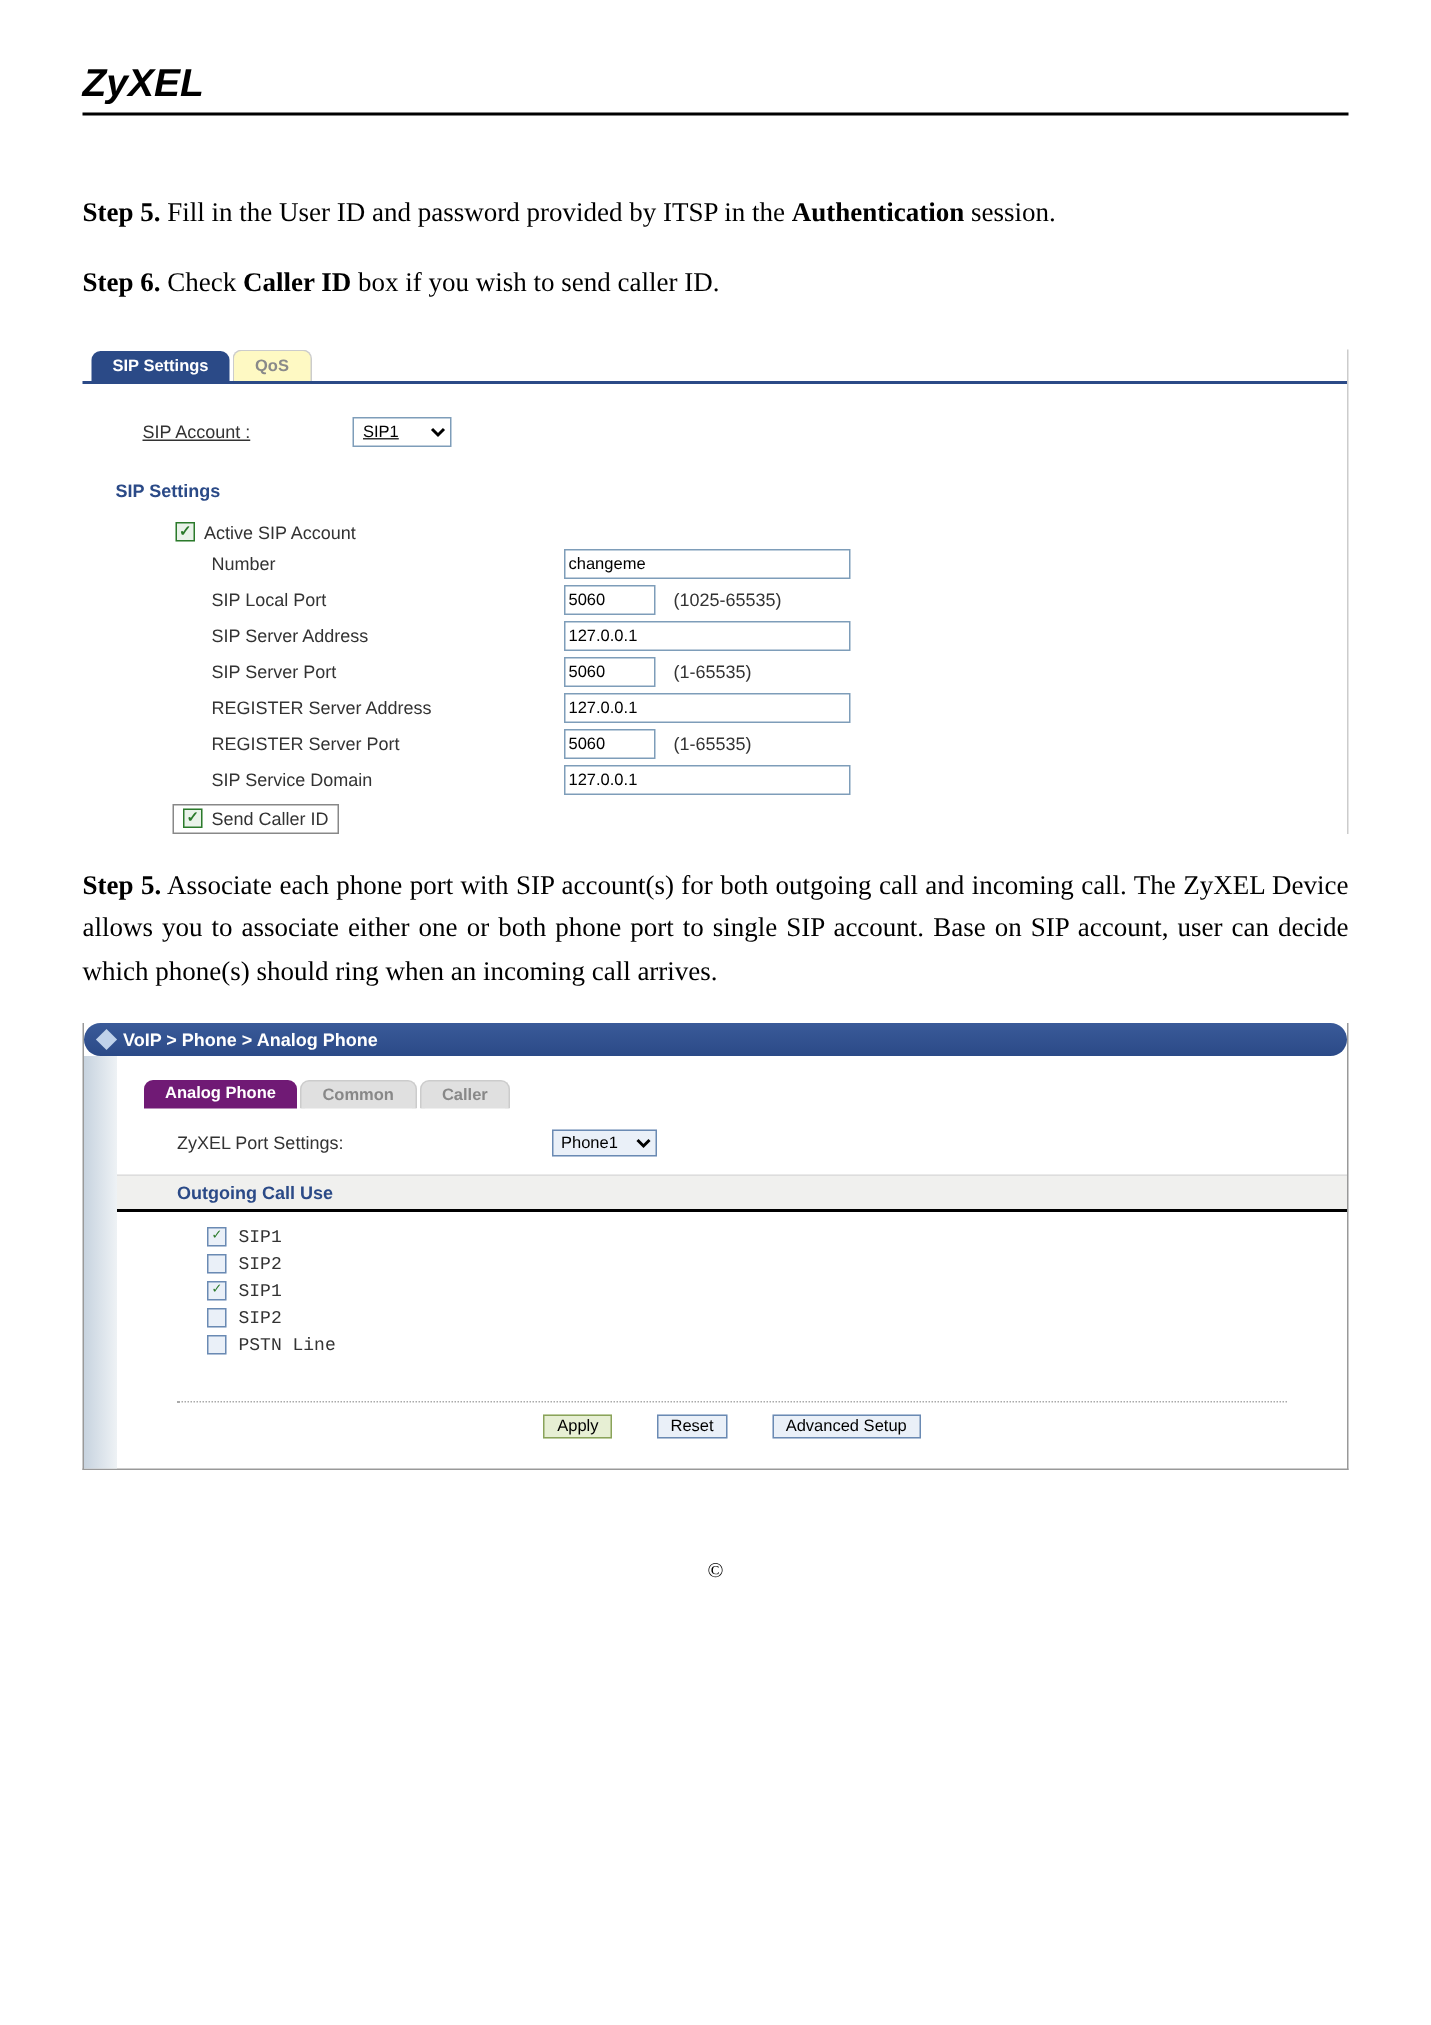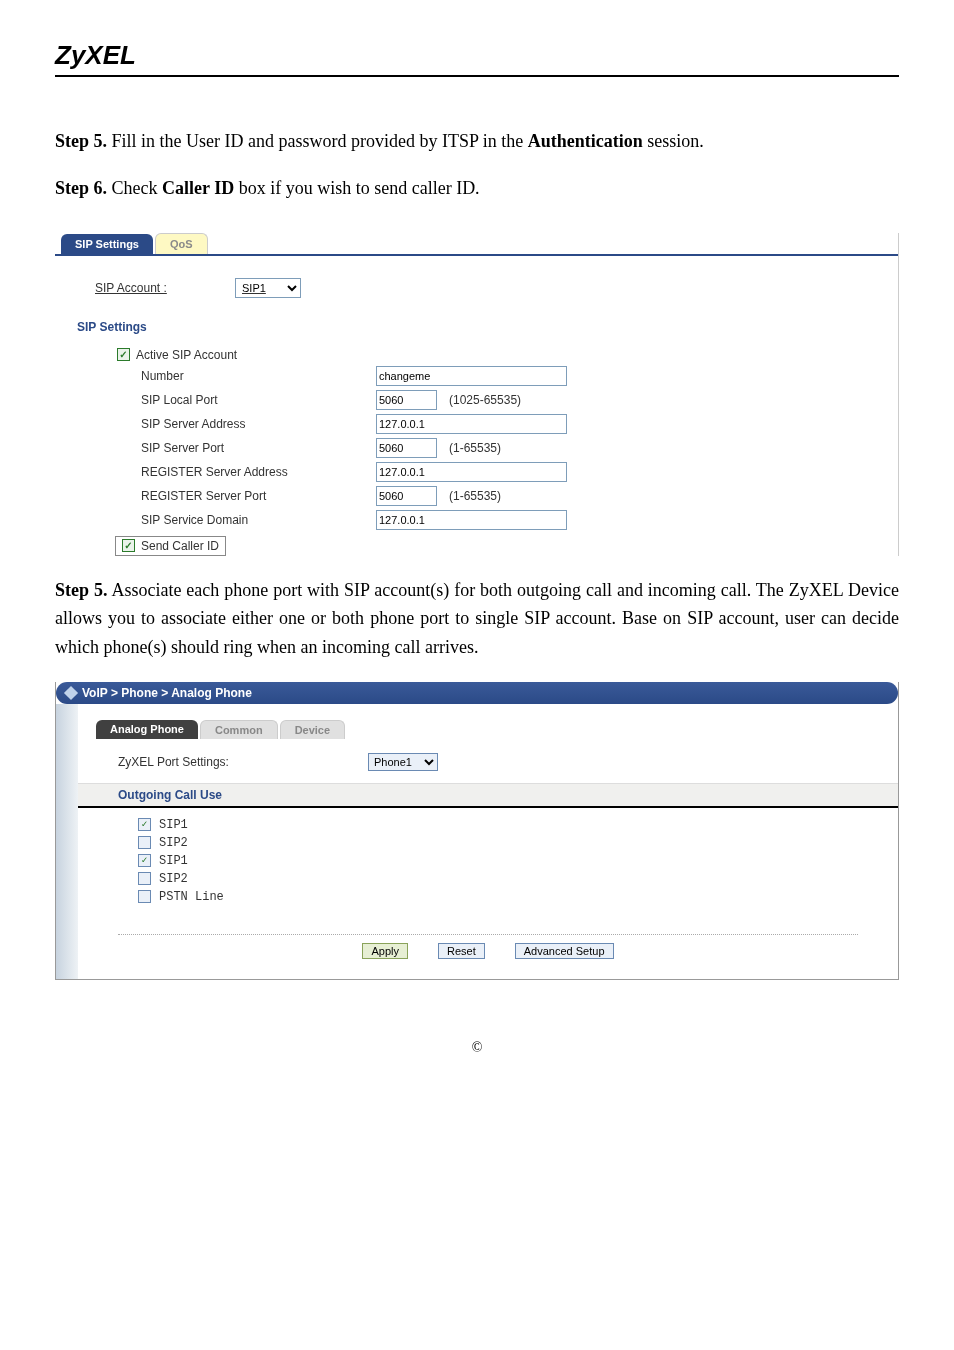--- a/index.html
+++ b/index.html
@@ -192,21 +192,21 @@
     gap: 2px;
     margin: 6px 0 14px 18px;
   }
   .shot2 .tab2 {
     padding: 3px 14px;
     font-size: 11px;
     font-weight: bold;
     border-radius: 6px 6px 0 0;
   }
   .shot2 .tab2.active {
-    background: #404040;
+    background: #701a75;
     color: #fff;
   }
   .shot2 .tab2.inactive {
     background: #e0e0e0;
     color: #888;
     border: 1px solid #ccc;
     border-bottom: none;
   }
   .shot2 .row2 {
     display: flex;
@@ -359,21 +359,21 @@
   <div class="breadcrumb">
     <span class="bc-icon"></span>
     <span>VoIP &gt; Phone &gt; Analog Phone</span>
   </div>
   <div class="body">
     <div class="leftstrip"></div>
     <div class="main">
       <div class="tabstrip2">
         <div class="tab2 active">Analog Phone</div>
         <div class="tab2 inactive">Common</div>
-        <div class="tab2 inactive">Device</div>
+        <div class="tab2 inactive">Caller</div>
       </div>
 
       <div class="row2">
         <span class="lbl2">ZyXEL Port Settings:</span>
         <select class="phone-sel">
           <option>Phone1</option>
         </select>
       </div>
 
       <div class="sect-hdr">Outgoing Call Use</div>

